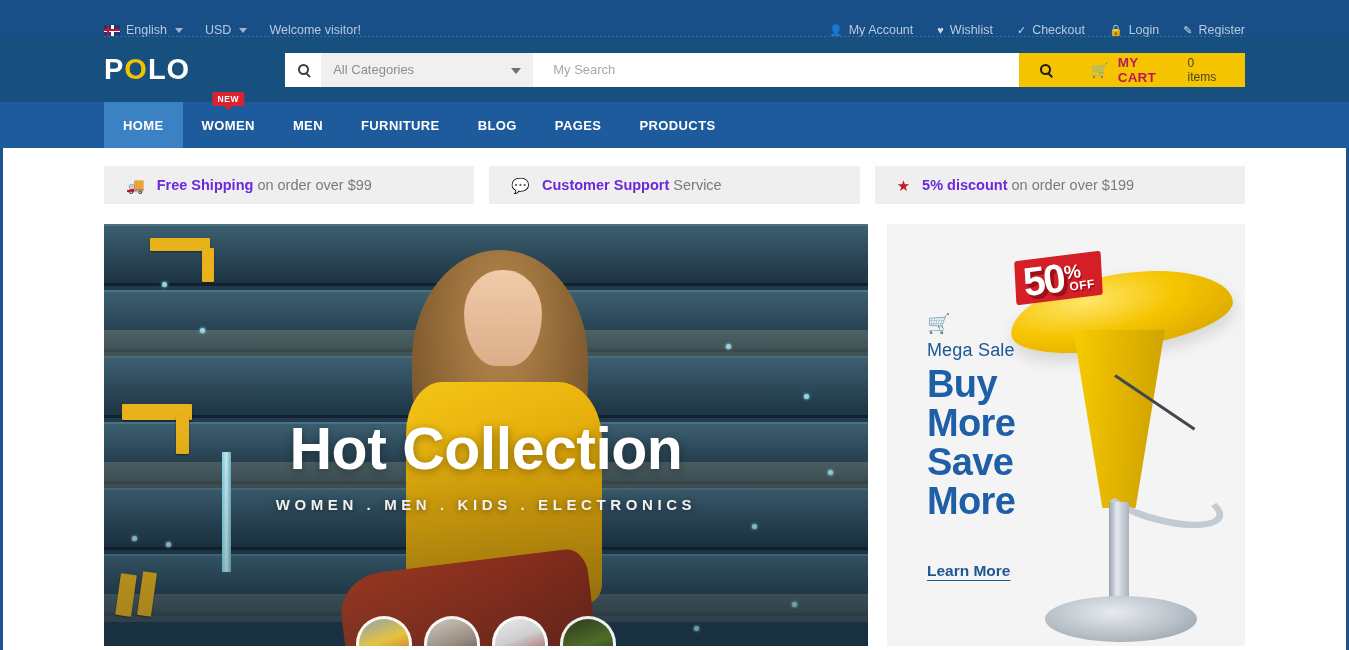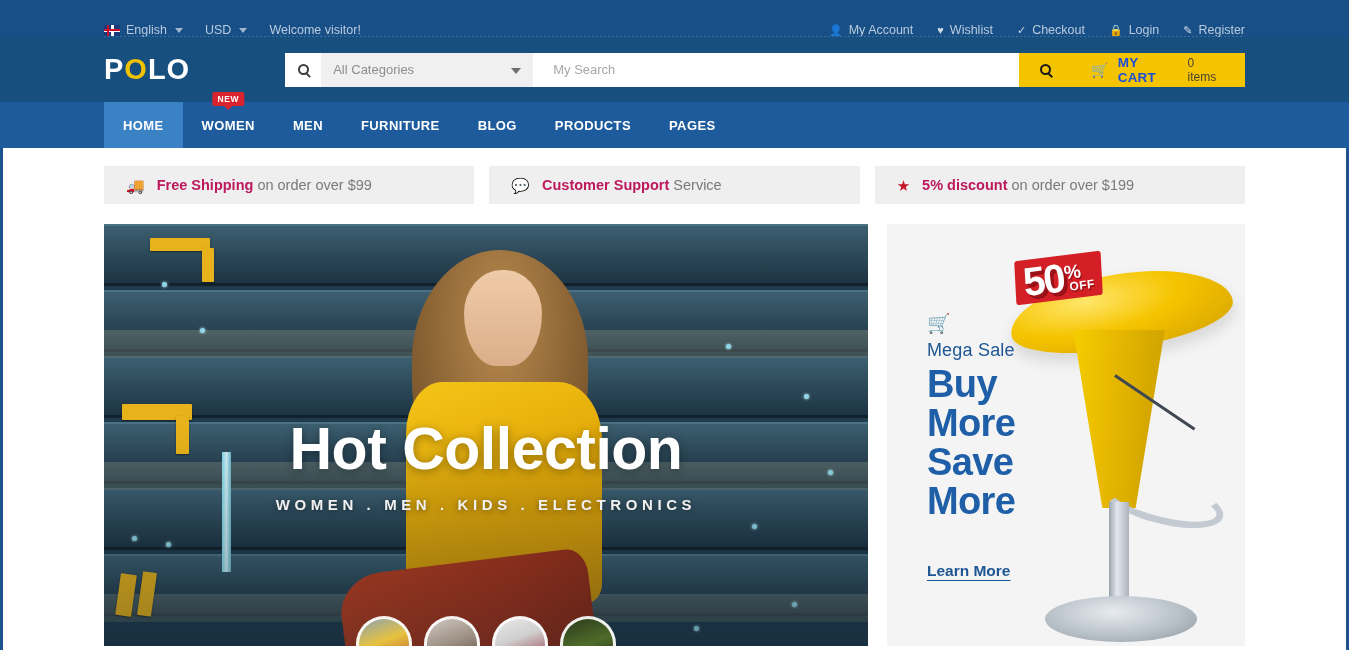--- a/index.html
+++ b/index.html
@@ -104,21 +104,21 @@
   .mag-b { width: 11px; height: 11px; border: 2.4px solid #1a1a1a; border-radius: 50%; position: relative; }
   .mag-b::after {
     content:""; position:absolute; right:-4px; bottom:-3px;
     width: 6px; height: 2.4px; background:#1a1a1a; transform: rotate(45deg);
   }
 
   .cart {
     margin-left: auto; height: 34px; background: #f4c400;
     display: flex; align-items: center; gap: 9px; padding: 0 20px; cursor: pointer;
   }
-  .cart-label { font-size: 13.5px; font-weight: bold; color: #1d4ed8; letter-spacing: .2px; }
+  .cart-label { font-size: 13.5px; font-weight: bold; color: #be185d; letter-spacing: .2px; }
   .cart-count { font-size: 12px; color: #4a4230; }
   .cart-ico { font-size: 14px; color: #1c1c1c; line-height: 1; }
 
   
   .nav {
     height: 46px; background: #1d5b9c;
     display: flex; align-items: stretch; padding: 0 104px;
     position: relative;
   }
   .nav-item {
@@ -144,21 +144,21 @@
     background: #ffffff;
   }
   .inner { padding: 18px 101px 0 101px; }
 
   .services { display: flex; gap: 15px; }
   .svc {
     flex: 1; height: 38px; background: #efefef;
     display: flex; align-items: center; gap: 12px; padding: 0 22px;
     font-size: 14.5px; color: #7a7a7a;
   }
-  .svc b { color: #be185d; font-weight: bold; }
+  .svc b { color: #6d28d9; font-weight: bold; }
   .svc-ico { font-size: 15px; line-height: 1; color: #2c6cb5; }
   .svc-ico.star { color: #c61a2b; }
 
   .main-row { display: flex; gap: 19px; margin-top: 20px; }
 
   
   .hero {
     width: 768px; height: 422px; position: relative; overflow: hidden;
     background: #2d4654;
   }
@@ -394,24 +394,24 @@
     <div class="nav-item">
       <span>MEN</span>
     </div>
     <div class="nav-item">
       <span>FURNITURE</span>
     </div>
     <div class="nav-item">
       <span>BLOG</span>
     </div>
     <div class="nav-item">
+      <span>PAGES</span>
+    </div>
+    <div class="nav-item">
       <span>PRODUCTS</span>
-    </div>
-    <div class="nav-item">
-      <span>PAGES</span>
     </div>
   </div>
 
   <div class="content">
     <div class="inner">
 
       <div class="services">
         <div class="svc">
           <span class="svc-ico">🚚</span>
           <span><b>Free Shipping</b>

